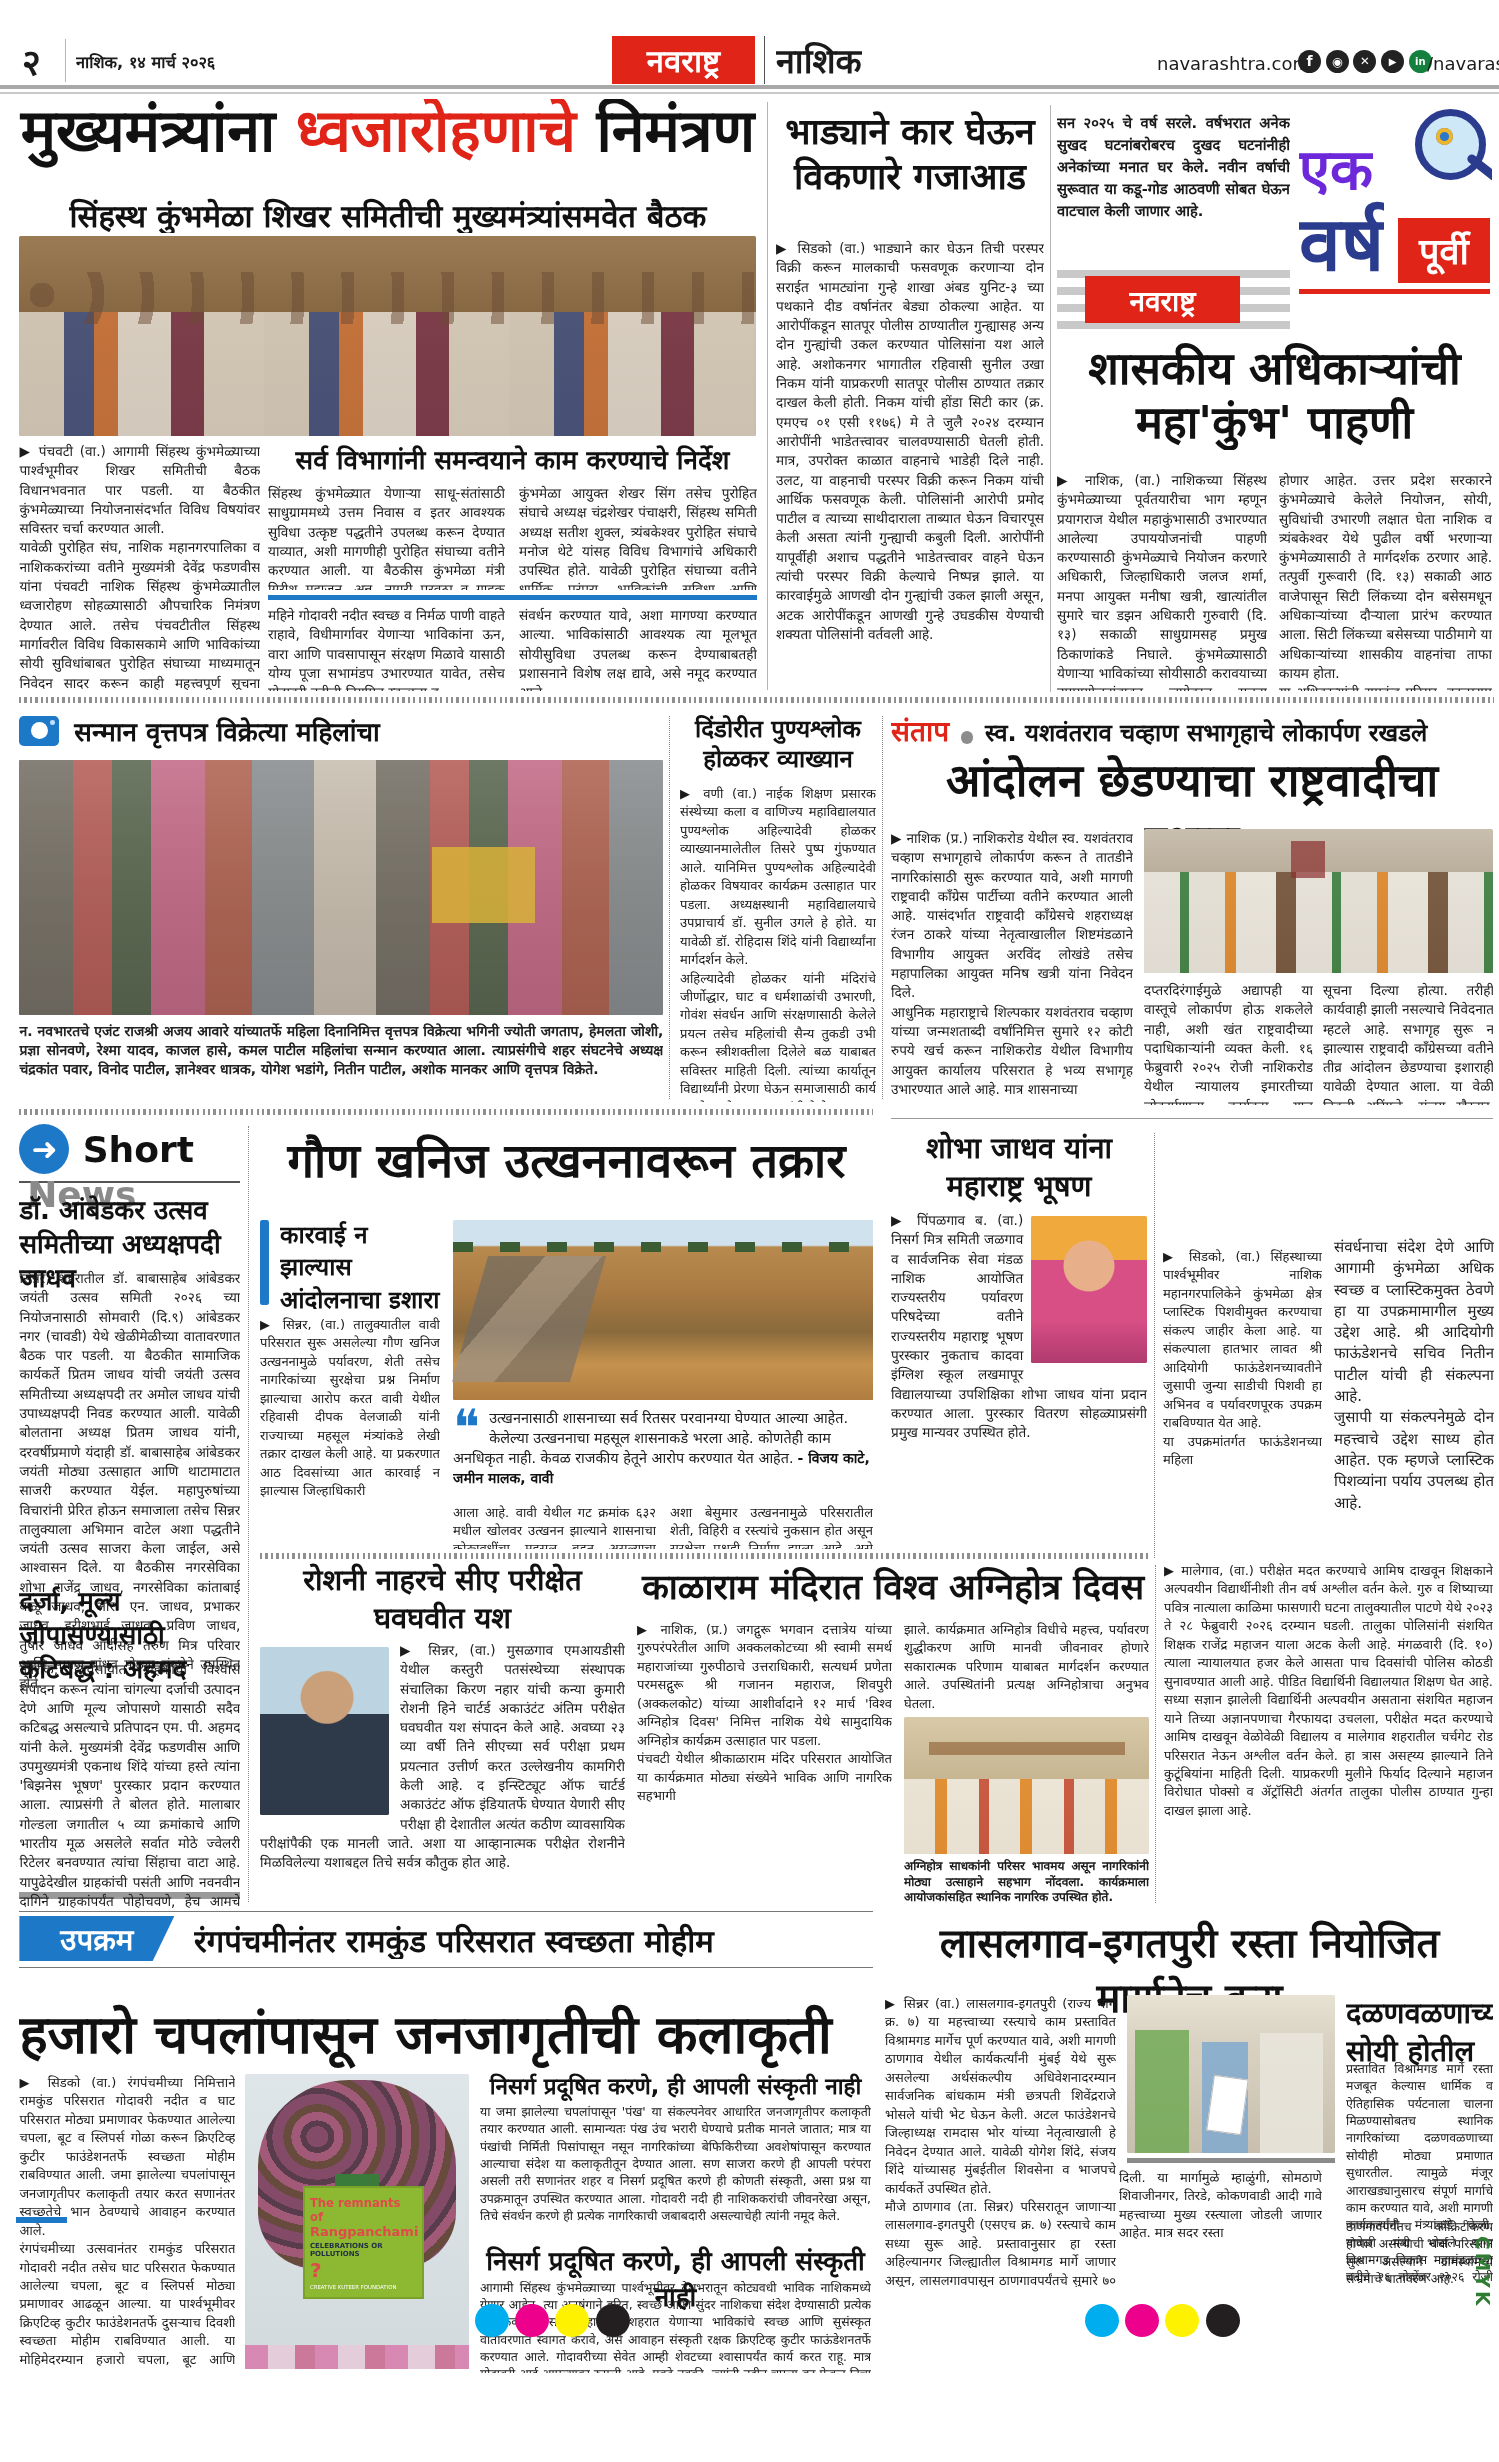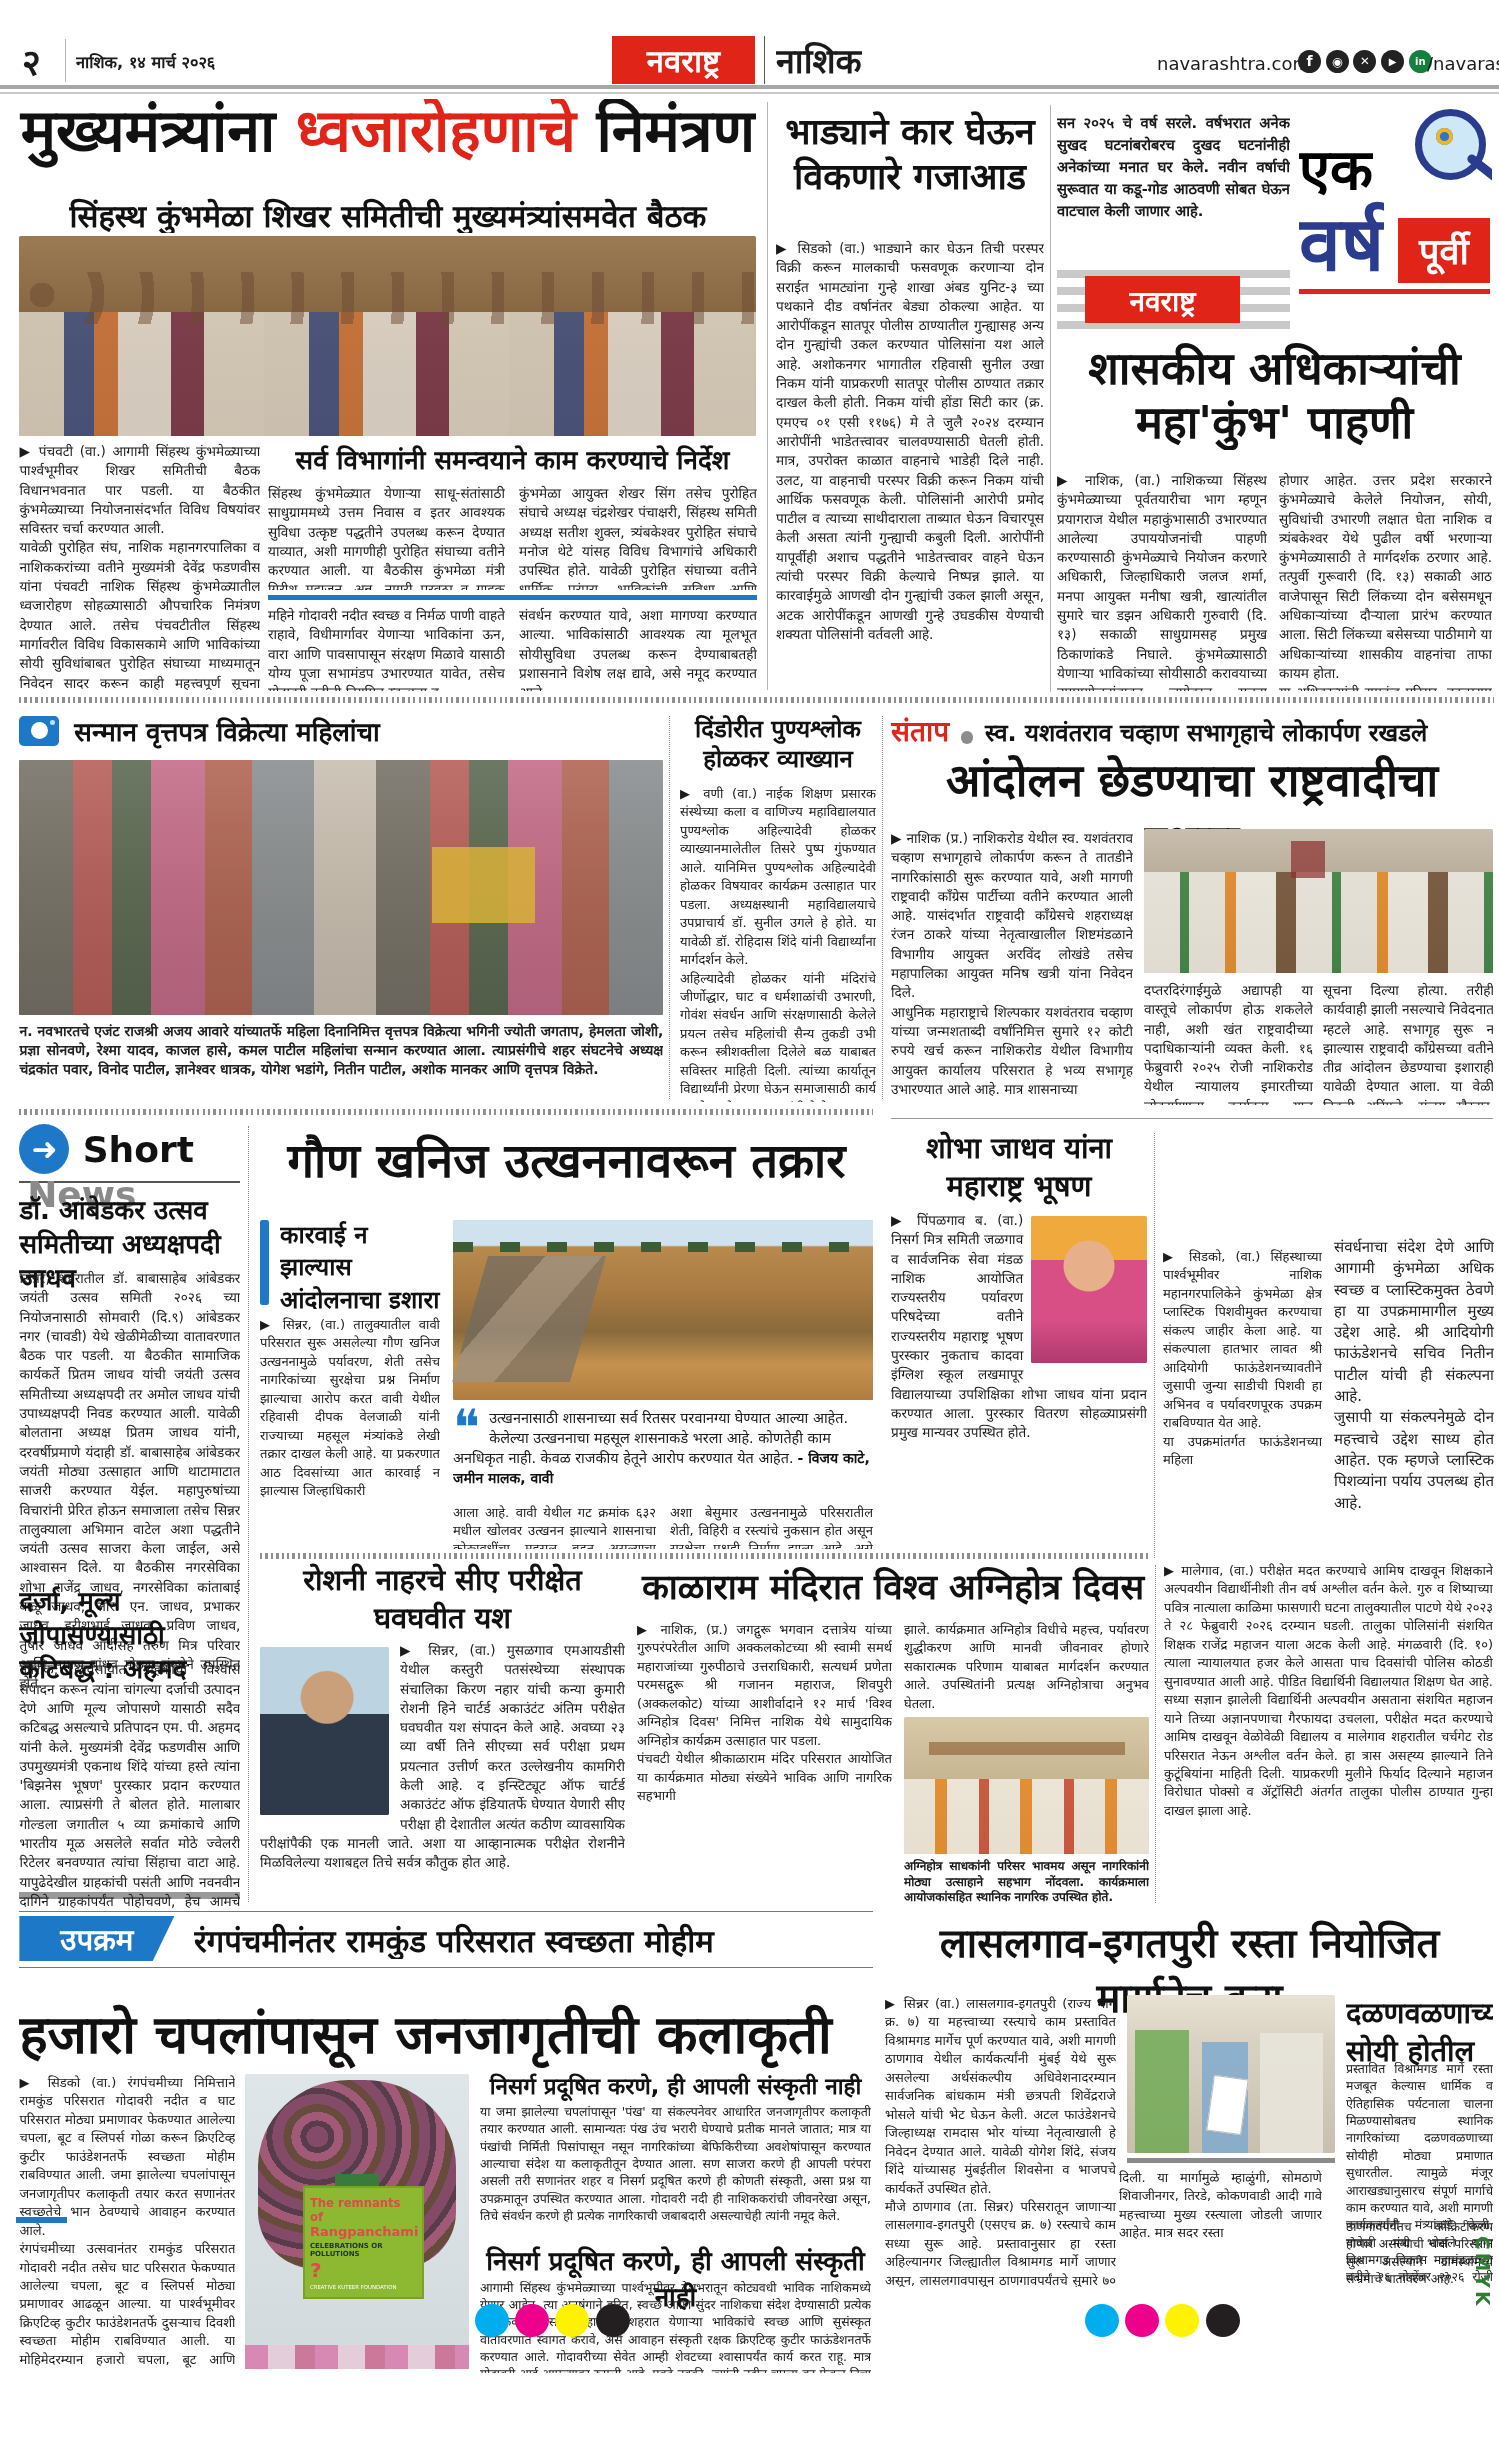--- a/index.html
+++ b/index.html
@@ -92,21 +92,21 @@
   <div class="abs hl ct" style="left:776px;top:109px;width:268px;height:116px;font-size:36px;line-height:1.25;">भाड्याने कार घेऊन विकणारे गजाआड</div>
   <div class="abs col" style="left:776px;top:239px;width:268px;height:452px;">▶ सिडको (वा.) भाड्याने कार घेऊन तिची परस्पर विक्री करून मालकाची फसवणूक करणाऱ्या दोन सराईत भामट्यांना गुन्हे शाखा अंबड युनिट-३ च्या पथकाने दीड वर्षानंतर बेड्या ठोकल्या आहेत. या आरोपींकडून सातपूर पोलीस ठाण्यातील गुन्ह्यासह अन्य दोन गुन्ह्यांची उकल करण्यात पोलिसांना यश आले आहे. अशोकनगर भागातील रहिवासी सुनील उखा निकम यांनी याप्रकरणी सातपूर पोलीस ठाण्यात तक्रार दाखल केली होती. निकम यांची होंडा सिटी कार (क्र. एमएच ०१ एसी ११७६) मे ते जुलै २०२४ दरम्यान आरोपींनी भाडेतत्त्वावर चालवण्यासाठी घेतली होती. मात्र, उपरोक्त काळात वाहनाचे भाडेही दिले नाही. उलट, या वाहनाची परस्पर विक्री करून निकम यांची आर्थिक फसवणूक केली. पोलिसांनी आरोपी प्रमोद पाटील व त्याच्या साथीदाराला ताब्यात घेऊन विचारपूस केली असता त्यांनी गुन्ह्याची कबुली दिली. आरोपींनी यापूर्वीही अशाच पद्धतीने भाडेतत्त्वावर वाहने घेऊन त्यांची परस्पर विक्री केल्याचे निष्पन्न झाले. या कारवाईमुळे आणखी दोन गुन्ह्यांची उकल झाली असून, अटक आरोपींकडून आणखी गुन्हे उघडकीस येण्याची शक्यता पोलिसांनी वर्तवली आहे.</div>
 
   <div class="vline" style="left:1050px;top:105px;height:587px;"></div>
 
   <div class="abs" style="left:1057px;top:109px;width:435px;height:582px;">
     <div class="abs jt" style="left:0;top:3.1px;width:233px;height:144px;font-size:14.7px;font-weight:bold;line-height:1.5;border:0.8px solid #cfcfcf;border-width:0;">सन २०२५ चे वर्ष सरले. वर्षभरात अनेक सुखद घटनांबरोबरच दुखद घटनांनीही अनेकांच्या मनात घर केले. नवीन वर्षाची सुरूवात या कडू-गोड आठवणी सोबत घेऊन वाटचाल केली जाणार आहे.</div>
 
     <div class="abs" style="left:242px;top:0;width:193px;height:210px;">
       <div class="mag" style="left:116px;top:0;"></div>
-      <div class="abs" style="left:0;top:20px;font-size:56px;font-weight:bold;color:#000000;">एक</div>
+      <div class="abs" style="left:0;top:20px;font-size:56px;font-weight:bold;color:#6d28d9;">एक</div>
       <div class="abs" style="left:0;top:81px;font-size:75px;font-weight:bold;color:#2b3c8f;">वर्ष</div>
       <div class="abs" style="left:99px;top:109px;width:92px;height:65px;background:#e02418;color:#fff;font-size:36px;font-weight:bold;display:flex;align-items:center;justify-content:center;">पूर्वी</div>
       <div class="abs" style="left:0;top:180px;width:191px;height:4.7px;background:#e02418;"></div>
     </div>
 
     <div class="abs" style="left:0;top:161px;width:233px;height:61px;background:
         repeating-linear-gradient(180deg,#c9c9c9 0 7.8px,#ffffff 7.8px 17px);">
       <div style="position:absolute;left:28px;top:6.2px;width:155px;height:47px;background:#e02418;color:#fff;display:flex;align-items:center;justify-content:center;font-size:28px;font-weight:bold;">नवराष्ट्र</div>
     </div>
 

